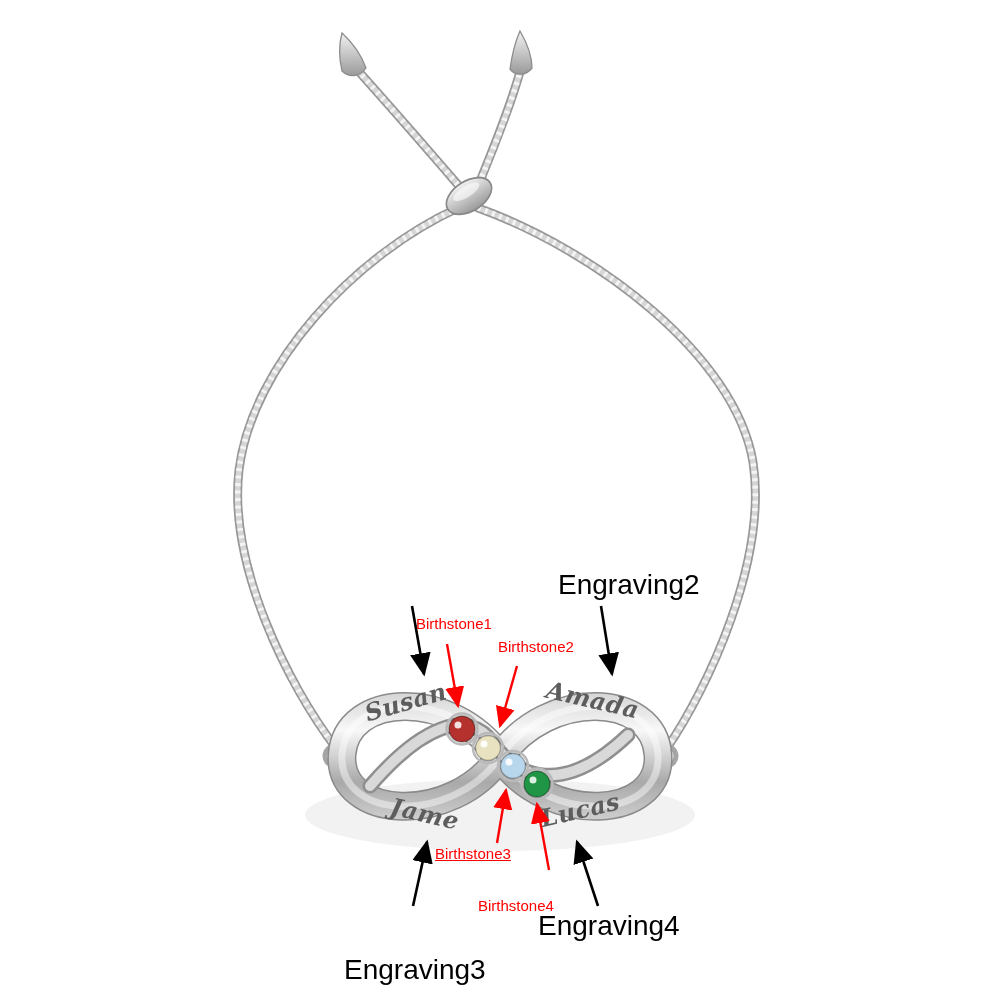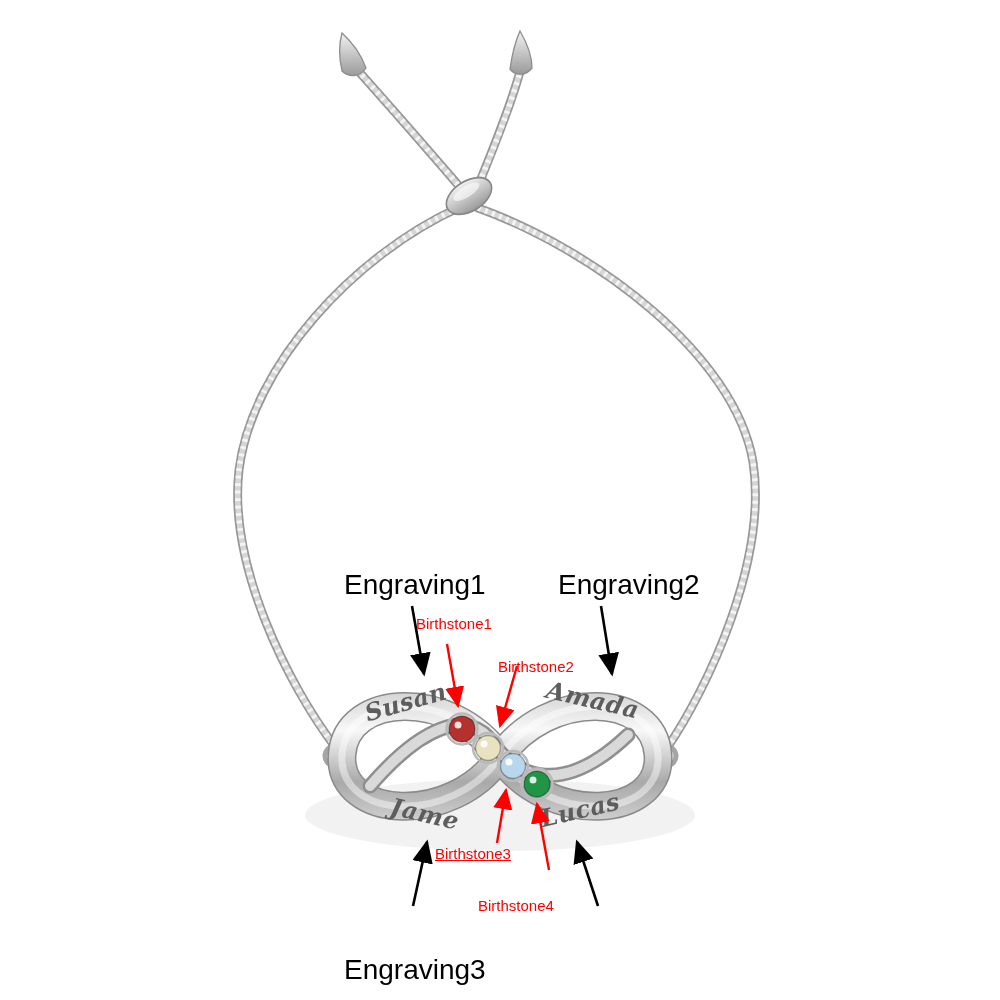--- a/index.html
+++ b/index.html
@@ -7,21 +7,21 @@
          font-family:"Liberation Sans",sans-serif;}
   .stage svg{position:absolute;left:0;top:0;}
   .lbl{position:absolute;white-space:nowrap;line-height:1.1;}
   .lbl.eng{font-size:28px;color:#000000;}
   .lbl.birth{font-size:15px;color:#fe0000;}
   #eng1{left:344px;top:570px;}
   #eng2{left:538px;top:570px;margin-left:20px;}
   #eng3{left:344px;top:955px;}
   #eng4{left:538px;top:911px;}
   #b1{left:416px;top:616px;}
-  #b2{left:498px;top:639px;margin-top:20px;}
+  #b2{left:498px;top:639px;}
   #b3{left:435px;top:846px;text-decoration:underline;}
   #b4{left:478px;top:898px;}
   .chain-base{fill:none;stroke:#989898;stroke-width:9;stroke-linecap:round;}
   .chain-mid{fill:none;stroke:#d6d6d6;stroke-width:5.5;stroke-linecap:round;}
   .chain-dash{fill:none;stroke:#f4f4f4;stroke-width:5.5;stroke-dasharray:3 4.5;stroke-linecap:butt;}
   .engraved{font-family:"DejaVu Serif",serif;font-style:italic;font-weight:bold;
             font-size:24px;fill:#5d5d5d;text-anchor:middle;letter-spacing:0.5px;}
   .arrow-black{stroke:#000000;stroke-width:2.6;}
   .arrow-red{stroke:#fe0000;stroke-width:2.4;}
 </style>
@@ -127,21 +127,21 @@
       <line class="arrow-black" x1="601" y1="606" x2="612" y2="674" marker-end="url(#arrowBlack)"></line>
       <line class="arrow-black" x1="413" y1="906" x2="427" y2="842" marker-end="url(#arrowBlack)"></line>
       <line class="arrow-black" x1="598" y1="906" x2="577" y2="842" marker-end="url(#arrowBlack)"></line>
       <line class="arrow-red" x1="447" y1="644" x2="458" y2="706" marker-end="url(#arrowRed)"></line>
       <line class="arrow-red" x1="517" y1="666" x2="500" y2="726" marker-end="url(#arrowRed)"></line>
       <line class="arrow-red" x1="497" y1="843" x2="506" y2="790" marker-end="url(#arrowRed)"></line>
       <line class="arrow-red" x1="549" y1="870" x2="537" y2="804" marker-end="url(#arrowRed)"></line>
     </g>
   </svg>
 
-  <div id="eng1" class="lbl eng">Engraving1</div>
   <div id="eng2" class="lbl eng">Engraving2</div>
   <div id="b1" class="lbl birth">Birthstone1</div>
   <div id="b2" class="lbl birth">Birthstone2</div>
   <div id="b3" class="lbl birth">Birthstone3</div>
   <div id="b4" class="lbl birth">Birthstone4</div>
   <div id="eng3" class="lbl eng">Engraving3</div>
+  <div id="eng4" class="lbl eng">Engraving4</div>
 
 </div>
 
 </body></html>

